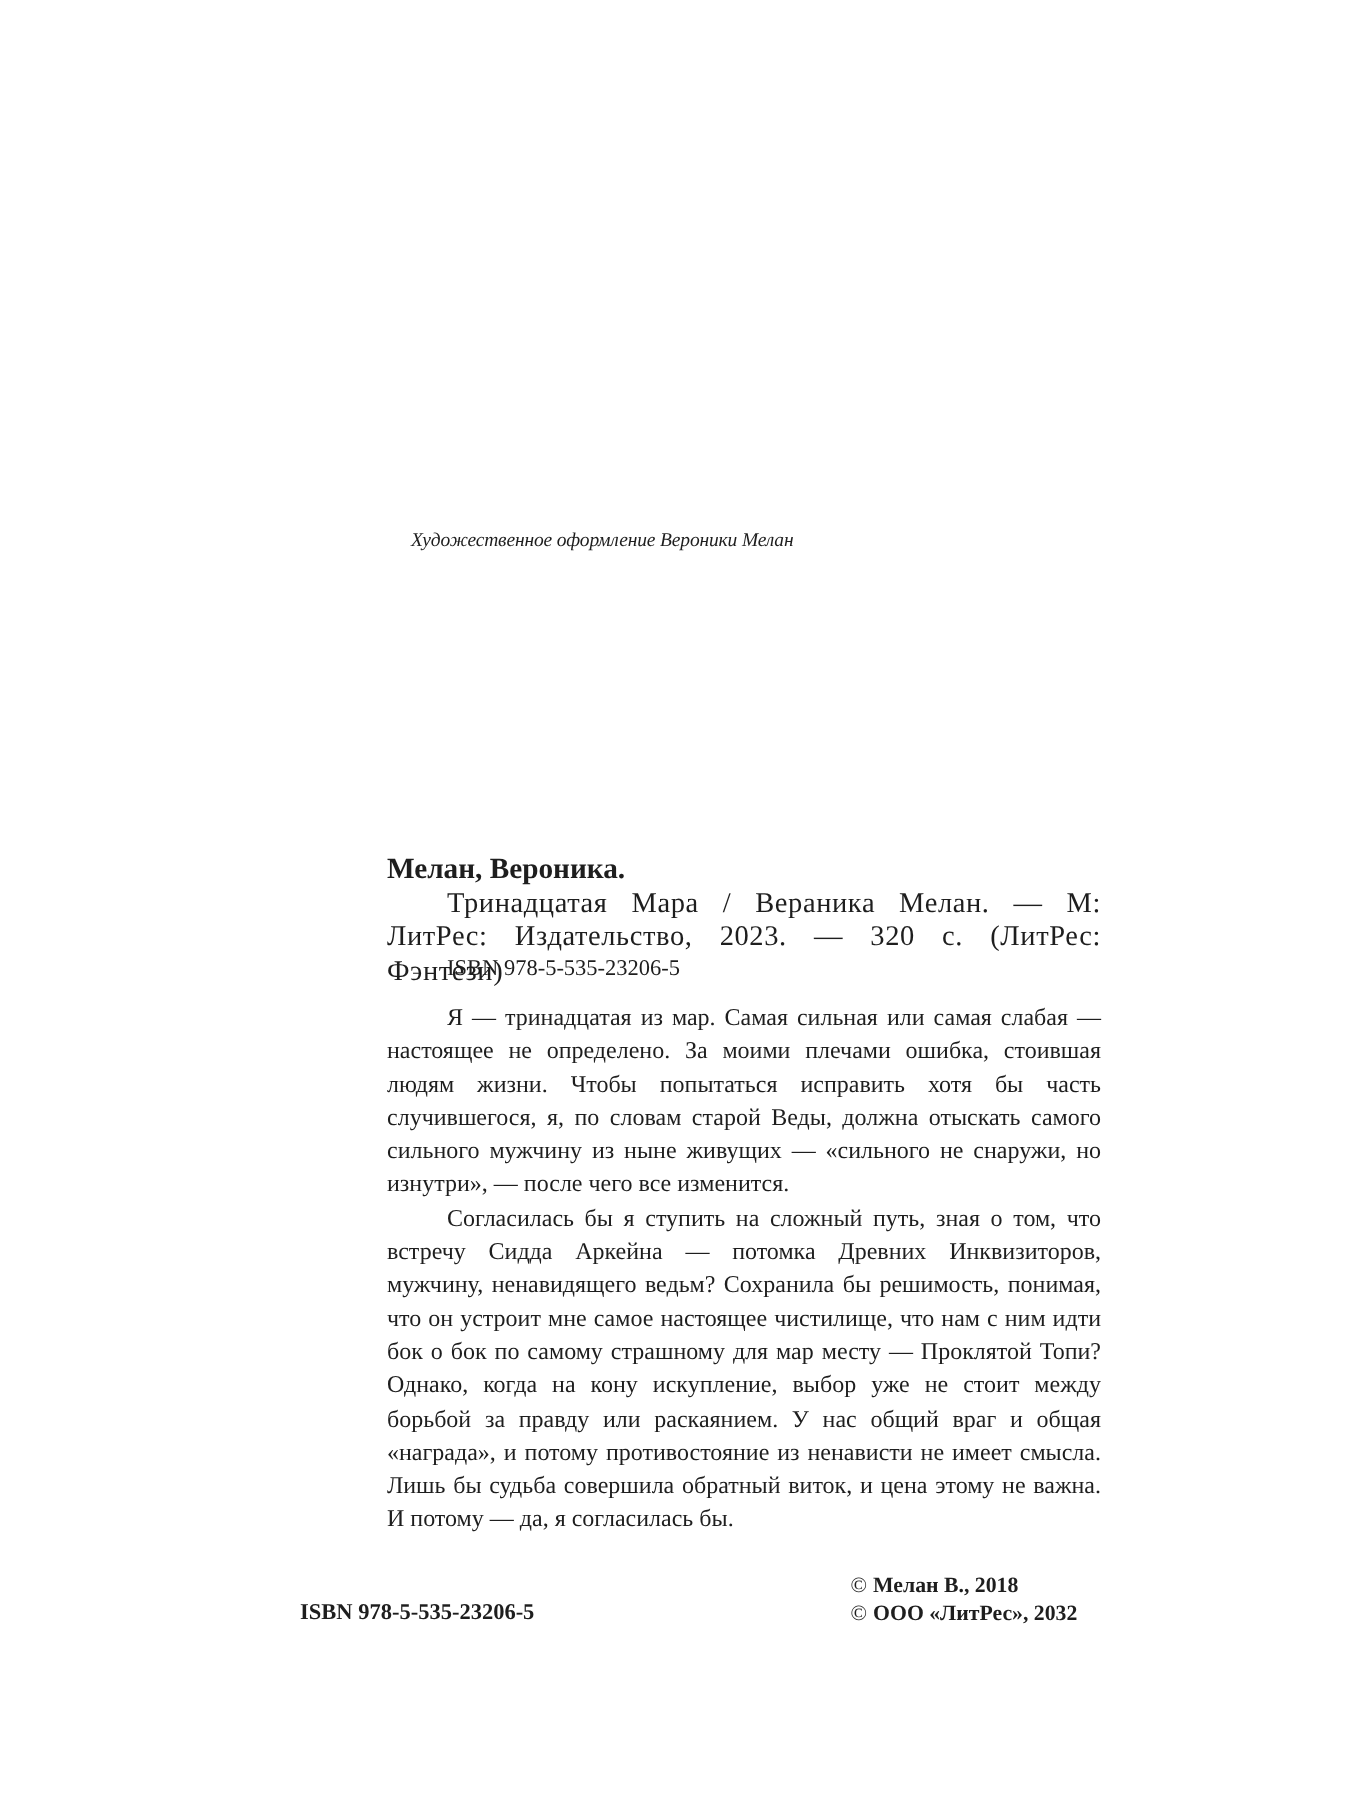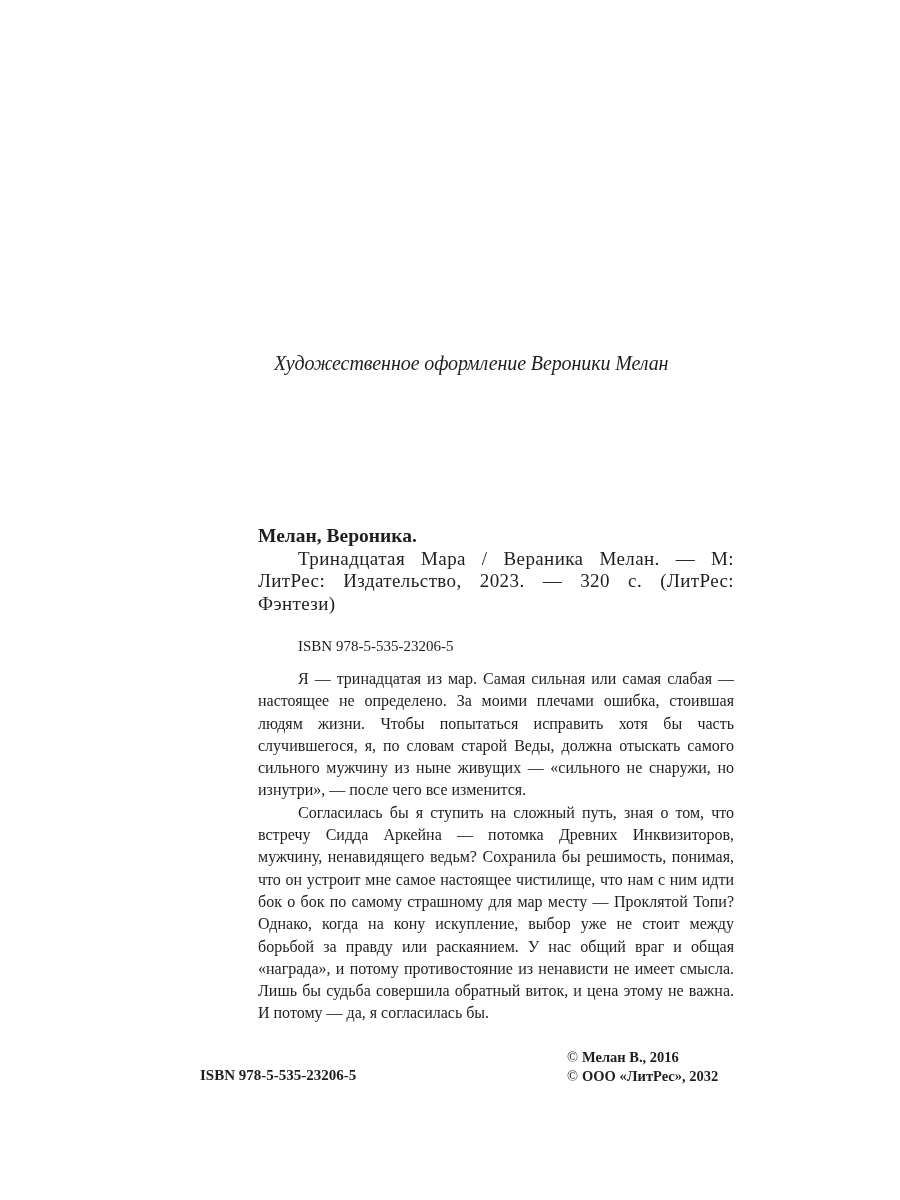--- a/index.html
+++ b/index.html
@@ -8,34 +8,35 @@
       background: #ffffff;
       position: relative;
       overflow: hidden;
       font-family: "Liberation Serif", "DejaVu Serif", serif;
       color: #1e1e1e;
     }
     .credit {
       position: absolute;
       left: 274px; top: 352px;
       font-style: italic;
-      font-size: 20px;
+      font-size: 13px;
       letter-spacing: -0.1px;
       white-space: nowrap;
     }
     .biblio {
       position: absolute;
       left: 258px; top: 525px;
       width: 476px;
       font-size: 19px;
       line-height: 22.5px;
     }
     .author {
       font-weight: bold;
       font-size: 19.5px;
+      margin-top: 44px;
     }
     .record {
       text-indent: 40px;
       text-align: justify;
       text-align-last: left;
       letter-spacing: 0.4px;
       word-spacing: 2px;
     }
     .isbn-line {
       position: absolute;
@@ -88,18 +89,18 @@
 
 <div class="annotation">
   <p>Я — тринадцатая из мар. Самая сильная или самая сла­бая — настоящее не определено. За моими плечами ошибка, стоившая людям жизни. Чтобы попытаться исправить хотя бы часть случившегося, я, по словам старой Веды, должна отыскать самого сильного мужчину из ныне живущих — «силь­ного не снаружи, но изнутри», — после чего все изменится.</p>
   <p>Согласилась бы я ступить на сложный путь, зная о том, что встречу Сидда Аркейна — потомка Древних Инквизи­торов, мужчину, ненавидящего ведьм? Сохранила бы реши­мость, понимая, что он устроит мне самое настоящее чисти­лище, что нам с ним идти бок о бок по самому страшному для мар месту — Проклятой Топи? Однако, когда на кону искуп­ление, выбор уже не стоит между борьбой за правду или рас­каянием. У нас общий враг и общая «награда», и потому про­тивостояние из ненависти не имеет смысла. Лишь бы судьба совершила обратный виток, и цена этому не важна. И пото­му — да, я согласилась бы.</p>
 </div>
 
 <div class="isbn-bottom">ISBN  978-5-535-23206-5</div>
 
 <div class="copyright">
   <div>
-    <span class="sym">©</span><span>Мелан В., 2016</span>
+    <span class="sym">©</span><span>Мелан В., 2018</span>
   </div>
   <div>
     <span class="sym">©</span><span>ООО «ЛитРес», 2032</span>
   </div>
 </div>
 
 </body></html>

